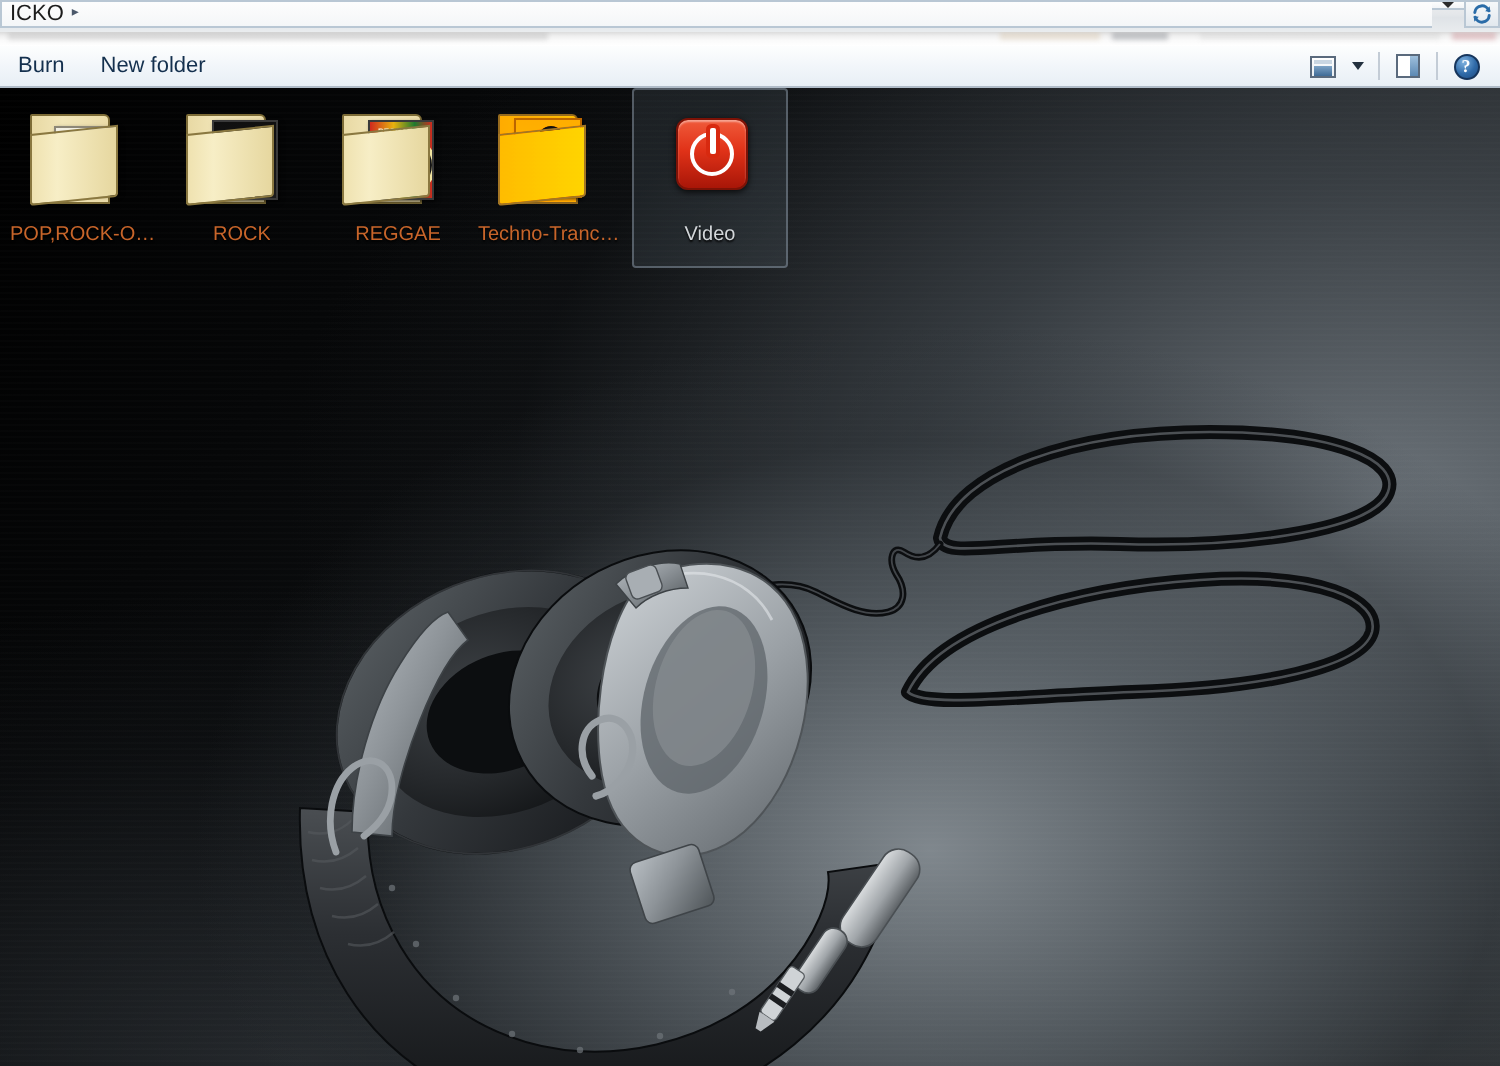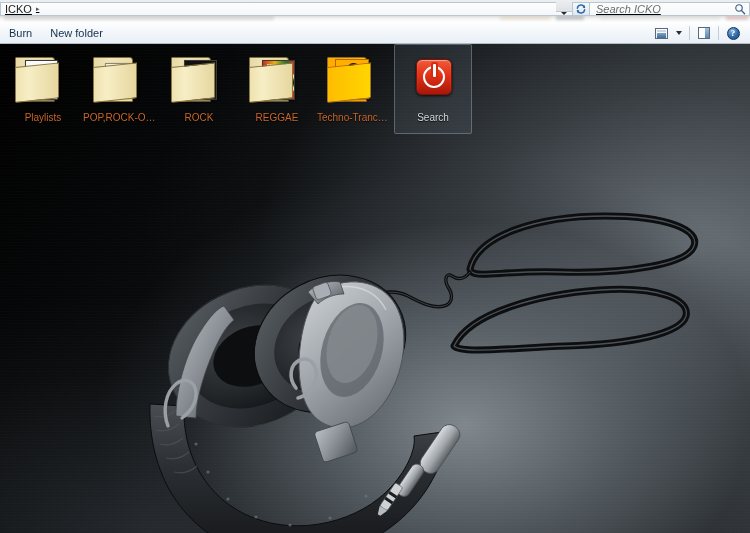--- a/index.html
+++ b/index.html
@@ -23,23 +23,22 @@
   }
 
   
   .addressbar {
     position: absolute;
     left: 0; top: 0;
     width: 750px;
     height: 16px;
     background: linear-gradient(to bottom, #eceef0 0%, #e4e7ea 45%, #dfe3e7 55%, #e9ecee 100%);
     display: flex;
-    align-items: flex-end;
-    box-sizing: border-box;
-    text-decoration: underline;
+    align-items: flex-start;
+    box-sizing: border-box;
   }
   .crumbbox {
     flex: 1 1 auto;
     margin: 0;
     background: #ffffff;
     border: 1px solid #b9c7d4;
     border-right: none;
     display: flex;
     align-items: center;
     padding-left: 4px;
@@ -376,27 +375,20 @@
     </div>
     <div class="crumb-dropdown">
       <span class="tri-down"></span>
     </div>
     <div class="refresh-btn">
       <svg width="12" height="12" viewBox="0 0 12 12">
         <path d="M2.4 5.2 A3.6 3.6 0 0 1 9.4 4.4" fill="none" stroke="#2a6ca8" stroke-width="1.5" stroke-linecap="round"></path>
         <path d="M9.6 6.8 A3.6 3.6 0 0 1 2.6 7.6" fill="none" stroke="#2a6ca8" stroke-width="1.5" stroke-linecap="round"></path>
         <path d="M9.8 2.1 L10.2 4.9 L7.6 4.6 Z" fill="#2a6ca8"></path>
         <path d="M2.2 9.9 L1.8 7.1 L4.4 7.4 Z" fill="#2a6ca8"></path>
-      </svg>
-    </div>
-    <div class="searchbox">
-      <span class="search-placeholder">Search ICKO</span>
-      <svg width="12" height="12" viewBox="0 0 12 12">
-        <circle cx="5" cy="5" r="3.2" fill="none" stroke="#3a5a80" stroke-width="1.1"></circle>
-        <line x1="7.4" y1="7.4" x2="10.6" y2="10.8" stroke="#3a5a80" stroke-width="1.3" stroke-linecap="round"></line>
       </svg>
     </div>
   </div>
 
   <div class="blurstrip">
     <div class="ghost c1"></div>
     <div class="ghost c2"></div>
     <div class="ghost c3"></div>
     <div class="ghost c4"></div>
     <div class="ghost c5"></div>
@@ -552,35 +544,20 @@
           <path d="M384,468 L393,468 L390,476 L387,476 Z" fill="#b8bcc0"></path>
         </g>
       </g>
     </svg>
 
   </div>
 
   <div class="icongrid">
 
 
-    <div class="iconcell">
-      <div class="thumb">
-        <div class="folder">
-          <div class="back"></div>
-          <div class="sheet" style="left:10px;background:linear-gradient(to bottom,#fbfbfb,#dcdcdc);">
-            <div style="position:absolute;left:2px;top:6px;width:11px;height:26px;background:#ffffff;border:1px solid #9a9a9a"></div>
-            <div style="position:absolute;left:4px;top:16px;width:0;height:0;border-left:6px solid #2f72b8;border-top:4px solid transparent;border-bottom:4px solid transparent"></div>
-            <div style="position:absolute;left:17px;top:6px;width:11px;height:26px;background:#ffffff;border:1px solid #9a9a9a"></div>
-            <div style="position:absolute;left:19px;top:16px;width:0;height:0;border-left:6px solid #2f72b8;border-top:4px solid transparent;border-bottom:4px solid transparent"></div>
-          </div>
-          <div class="front"></div>
-        </div>
-      </div>
-      <div class="iconlabel">Playlists</div>
-    </div>
 
     <div class="iconcell">
       <div class="thumb">
         <div class="folder">
           <div class="back"></div>
           <div class="sheet" style="left:12px;top:6px;width:32px;height:34px;background:linear-gradient(to bottom,#f3f0e4,#ddd8c6);border-color:#8d8777">
             <div style="position:absolute;left:3px;top:3px;width:18px;height:1.5px;background:#9a9384"></div>
             <div style="position:absolute;left:3px;top:7px;width:12px;height:1.5px;background:#b6b0a0"></div>
             <div style="position:absolute;left:12px;top:16px;width:5px;height:12px;border-radius:50% 50% 50% 50%/60% 60% 40% 40%;background:#c9c3b2"></div>
           </div>
@@ -637,18 +614,18 @@
       </div>
       <div class="iconlabel">Techno-Trance-H...</div>
     </div>
 
     <div class="iconcell selected">
       <div class="thumb">
         <div class="vidicon">
           <span class="ring"></span>
         </div>
       </div>
-      <div class="iconlabel">Search</div>
+      <div class="iconlabel">Video</div>
     </div>
 
   </div>
 
 </div>
 
 </body></html>

